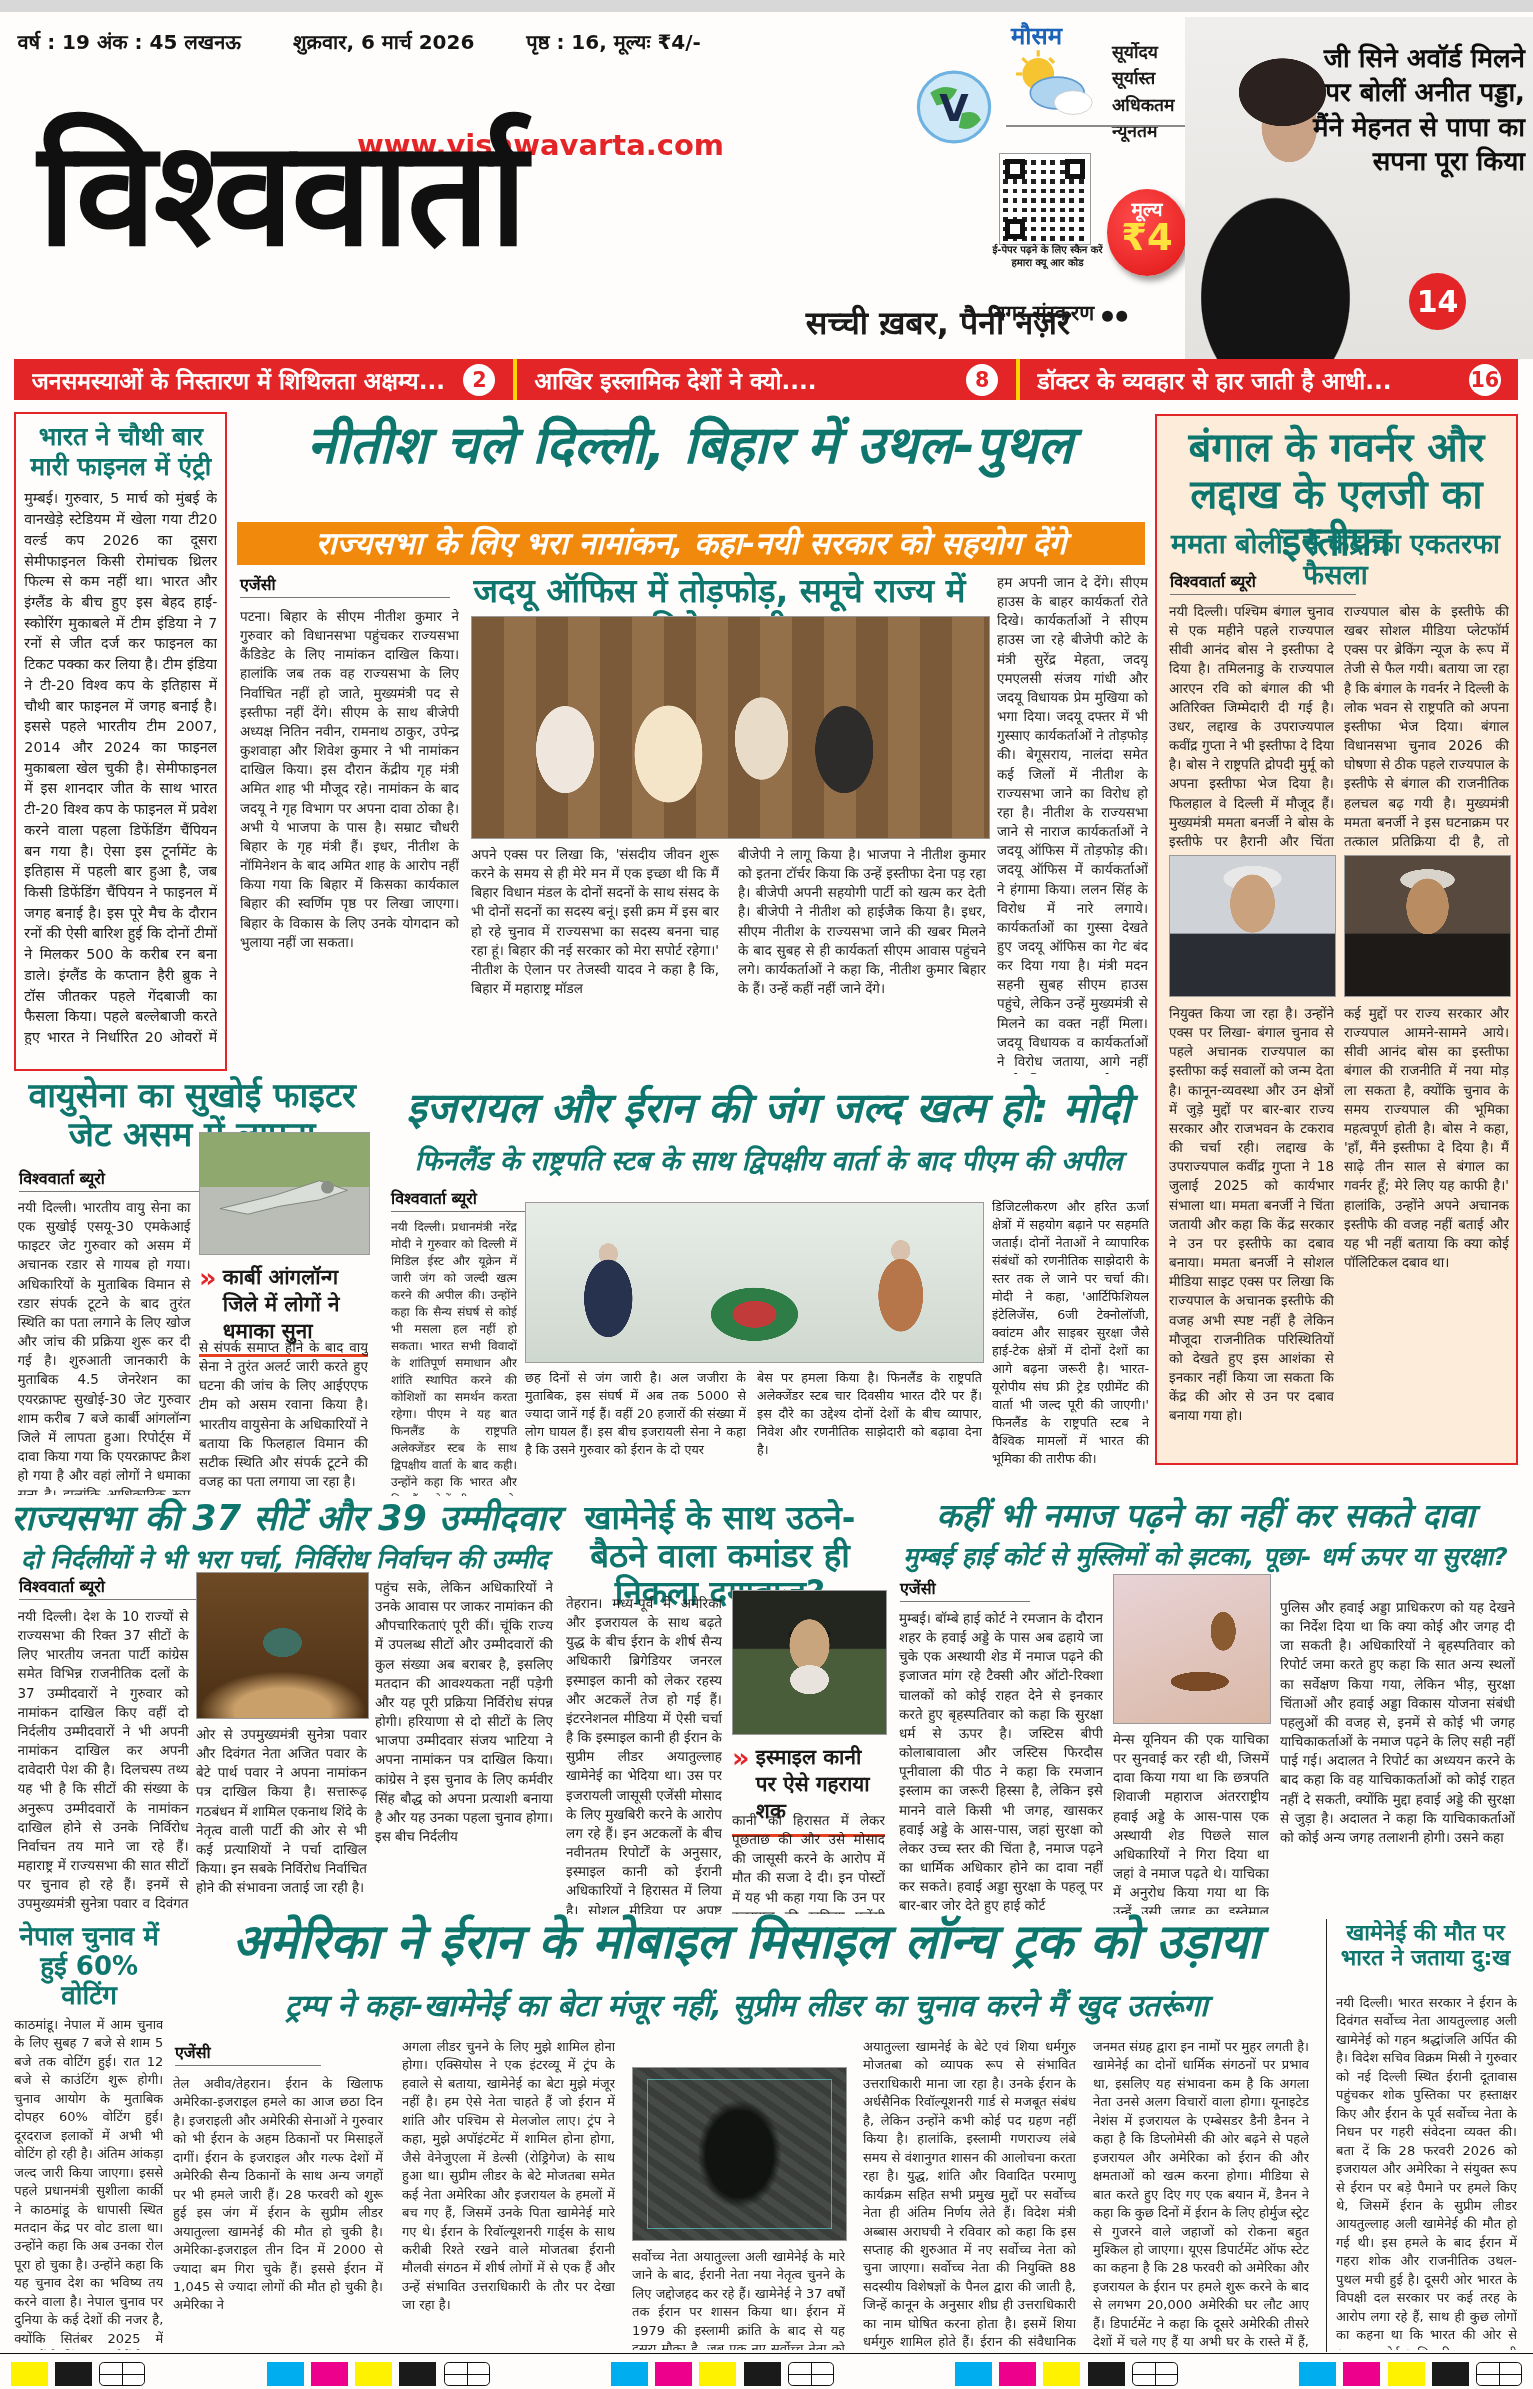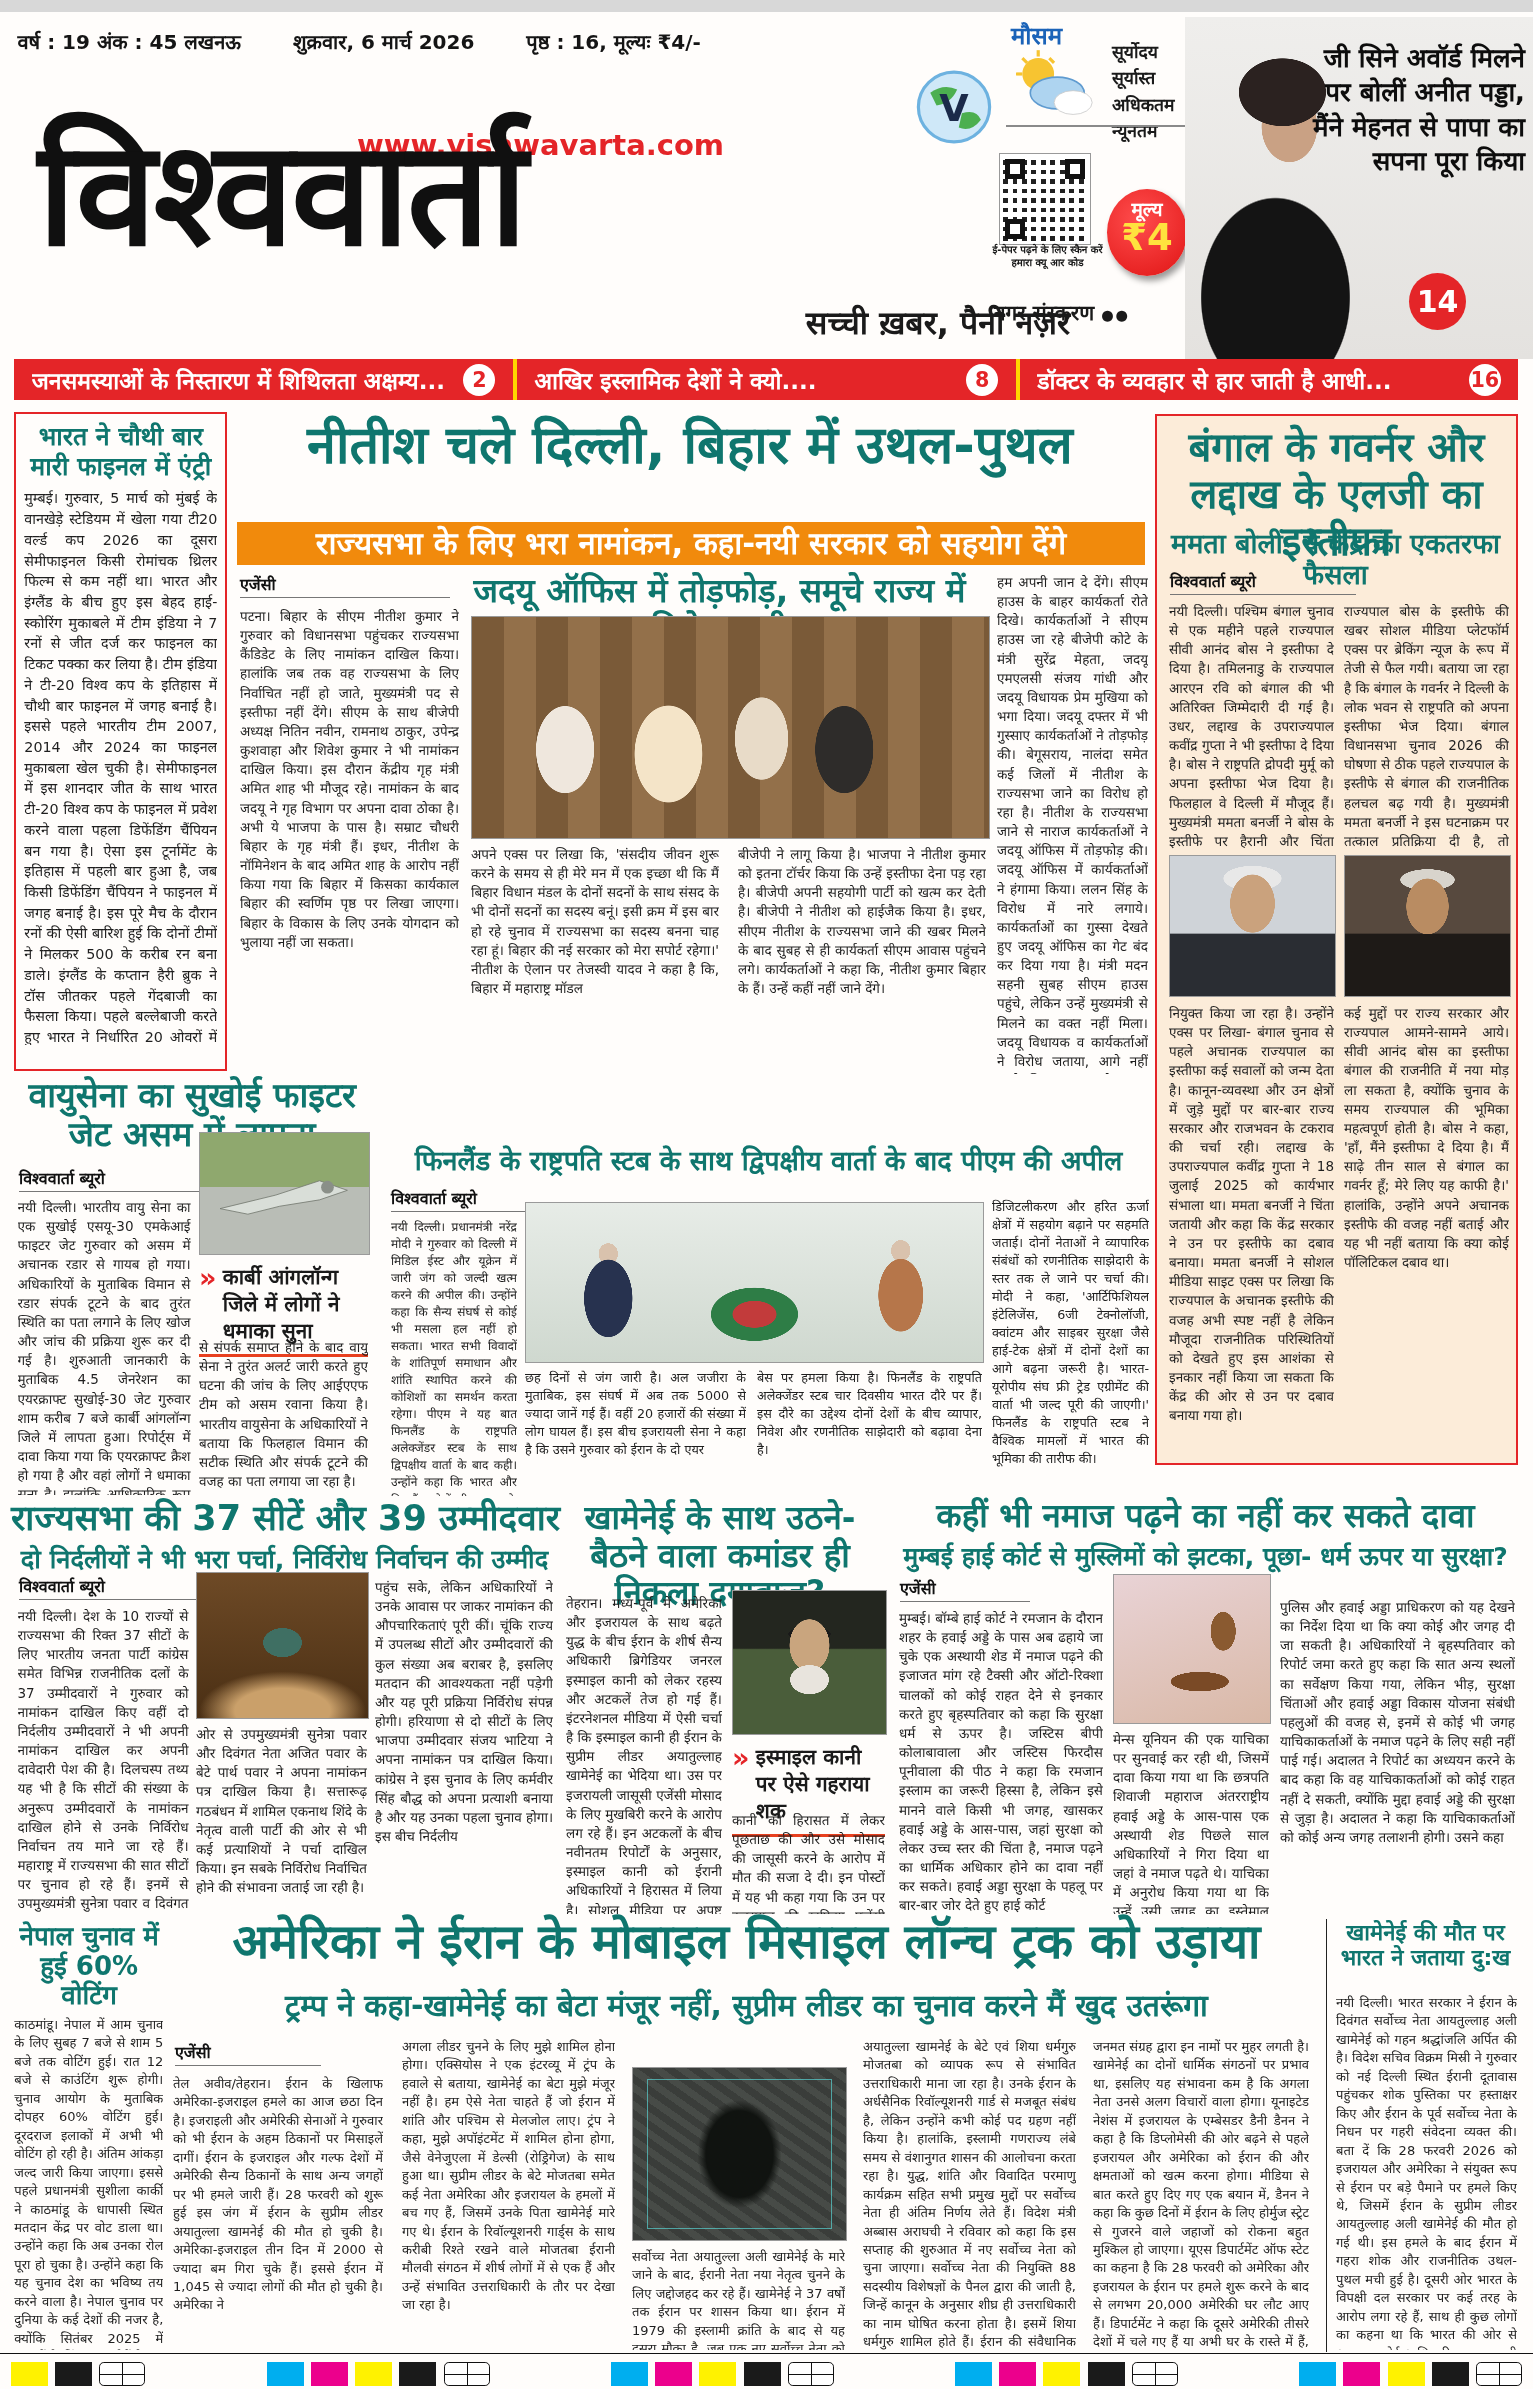--- a/index.html
+++ b/index.html
@@ -3,21 +3,21 @@
 <meta charset="utf-8">
 <style>
   html,body{margin:0;padding:0;background:#d8d8d8;}
   #paper{position:relative;width:1533px;height:2389px;background:#fffdfb;margin:12px auto;
          font-family:"DejaVu Sans","Liberation Sans",sans-serif;color:#1a1a1a;overflow:hidden;}
   .abs{position:absolute;}
   .body-txt{font-size:13.5px;line-height:1.42;text-align:justify;color:#1f1f1f;overflow:hidden;}
   .headline{font-weight:800;color:#0f766e;text-align:center;line-height:1.14;}
   .byline{font-weight:700;font-size:16px;color:#111;border-bottom:1.6px solid #777;padding:0 27px 2.4px 0;}
   .photo{overflow:hidden;border:0.8px solid #9a9a9a;background:#bbb;}
-  .nowrap{white-space:nowrap;}
+  .nowrap{white-space:nowrap;font-style:italic;}
   
   .topbar{top:16px;left:17.5px;font-size:20px;font-weight:700;color:#151515;}
   .topbar span{margin-right:45px;}
   
   .w-title{left:1011px;top:6.4px;font-size:24px;font-weight:800;color:#1b63b8;}
   .w-rows{left:1112px;top:27px;width:199px;font-size:17.5px;font-weight:700;}
   .w-row{display:flex;margin-bottom:2.4px;}
   .w-label{width:102px;}
   .w-val::before{content:":  ";}
   .w-divider{left:1006px;top:113px;width:310px;border-top:2.4px solid #8a8a8a;}
@@ -258,20 +258,21 @@
         <path d="M25 95 L95 78 L150 60 L185 72 L150 84 L100 92 L60 102 Z" fill="#d9ded8" stroke="#70756d"></path>
         <circle cx="160" cy="68" r="8" fill="#8a8f88"></circle>
       </svg>
   </div>
   <div class="abs pullq" style="left:199px;top:1252px;width:169px">
     <span class="pq-mark">»</span>
     <span>कार्बी आंगलॉन्ग जिले में लोगों ने धमाका सुना</span>
   </div>
   <div class="abs body-txt" style="left:199px;top:1326px;width:169px;height:157px">से संपर्क समाप्त होने के बाद वायु सेना ने तुरंत अलर्ट जारी करते हुए घटना की जांच के लिए आईएएफ टीम को असम रवाना किया है। भारतीय वायुसेना के अधिकारियों ने बताया कि फिलहाल विमान की सटीक स्थिति और संपर्क टूटने की वजह का पता लगाया जा रहा है।</div>
 
+  <div class="abs headline modi-head nowrap">इजरायल और ईरान की जंग जल्द खत्म हो: मोदी</div>
   <div class="abs headline modi-sub nowrap">फिनलैंड के राष्ट्रपति स्टब के साथ द्विपक्षीय वार्ता के बाद पीएम की अपील</div>
   <div class="abs byline" style="left:391px;top:1175px;width:159px">विश्ववार्ता ब्यूरो</div>
   <div class="abs body-txt" style="left:391px;top:1207px;width:126px;height:277px;font-size:12px">नयी दिल्ली। प्रधानमंत्री नरेंद्र मोदी ने गुरुवार को दिल्ली में मिडिल ईस्ट और यूक्रेन में जारी जंग को जल्दी खत्म करने की अपील की। उन्होंने कहा कि सैन्य संघर्ष से कोई भी मसला हल नहीं हो सकता। भारत सभी विवादों के शांतिपूर्ण समाधान और शांति स्थापित करने की कोशिशों का समर्थन करता रहेगा। पीएम ने यह बात फिनलैंड के राष्ट्रपति अलेक्जेंडर स्टब के साथ द्विपक्षीय वार्ता के बाद कही। उन्होंने कहा कि भारत और फिनलैंड दोनों ही कानून के शासन, संवाद और कूटनीति में विश्वास रखते हैं। इस देश भर का समर्थन है कि मिडिल ईस्ट में जारी जंग जल्द खत्म हो।</div>
   <div class="abs photo modi-photo"></div>
   <div class="abs body-txt" style="left:525px;top:1357px;width:221px;height:127px;font-size:12.7px">छह दिनों से जंग जारी है। अल जजीरा के मुताबिक, इस संघर्ष में अब तक 5000 से ज्यादा जानें गई हैं। वहीं 20 हजारों की संख्या में लोग घायल हैं। इस बीच इजरायली सेना ने कहा है कि उसने गुरुवार को ईरान के दो एयर</div>
   <div class="abs body-txt" style="left:757px;top:1357px;width:225px;height:127px;font-size:12.7px">बेस पर हमला किया है। फिनलैंड के राष्ट्रपति अलेक्जेंडर स्टब चार दिवसीय भारत दौरे पर हैं। इस दौरे का उद्देश्य दोनों देशों के बीच व्यापार, निवेश और रणनीतिक साझेदारी को बढ़ावा देना है।</div>
   <div class="abs body-txt" style="left:992px;top:1186px;width:157px;height:297px;font-size:12.7px">डिजिटलीकरण और हरित ऊर्जा क्षेत्रों में सहयोग बढ़ाने पर सहमति जताई। दोनों नेताओं ने व्यापारिक संबंधों को रणनीतिक साझेदारी के स्तर तक ले जाने पर चर्चा की। मोदी ने कहा, 'आर्टिफिशियल इंटेलिजेंस, 6जी टेक्नोलॉजी, क्वांटम और साइबर सुरक्षा जैसे हाई-टेक क्षेत्रों में दोनों देशों का आगे बढ़ना जरूरी है। भारत-यूरोपीय संघ फ्री ट्रेड एग्रीमेंट की वार्ता भी जल्द पूरी की जाएगी।' फिनलैंड के राष्ट्रपति स्टब ने वैश्विक मामलों में भारत की भूमिका की तारीफ की।</div>
 
   <div class="abs headline rs-head nowrap">राज्यसभा की 37 सीटें और 39 उम्मीदवार</div>
   <div class="abs headline rs-sub nowrap">दो निर्दलीयों ने भी भरा पर्चा, निर्विरोध निर्वाचन की उम्मीद</div>

